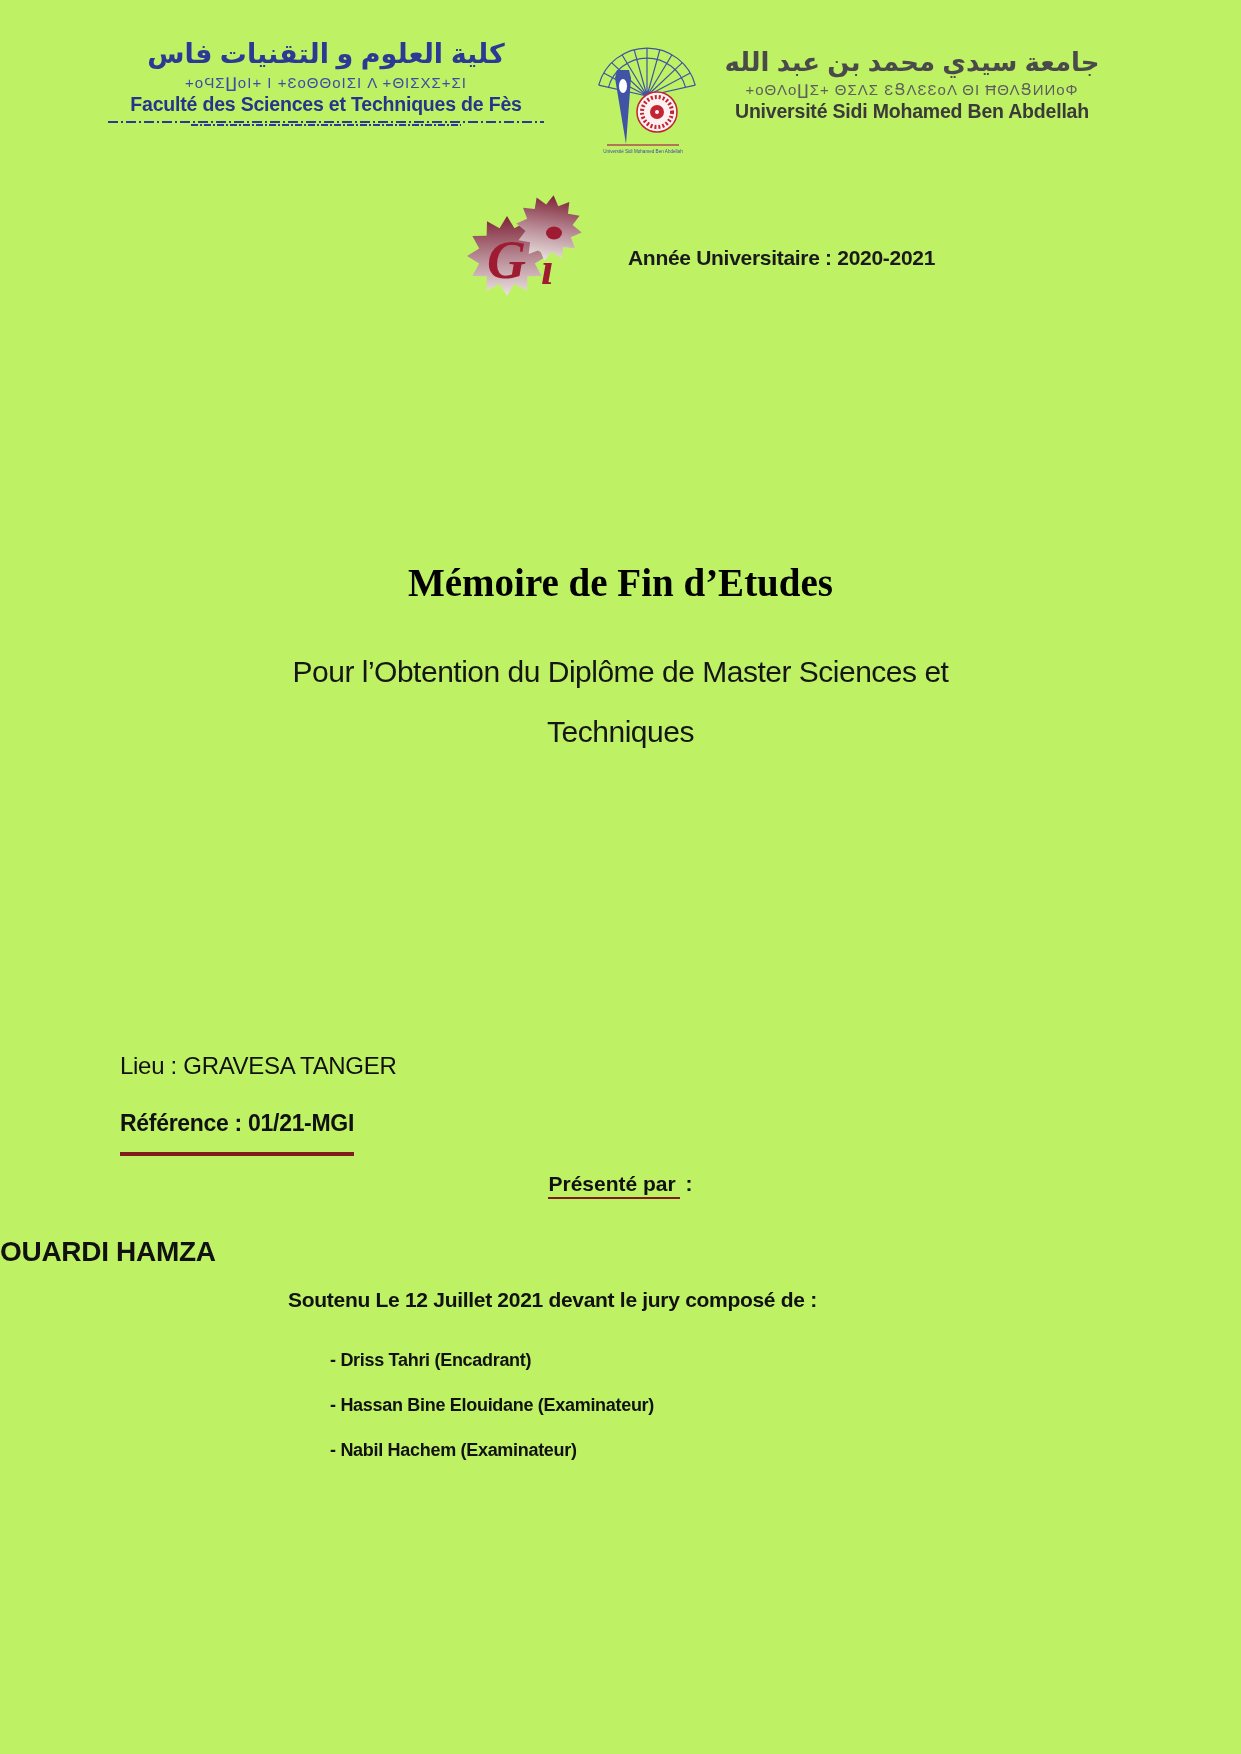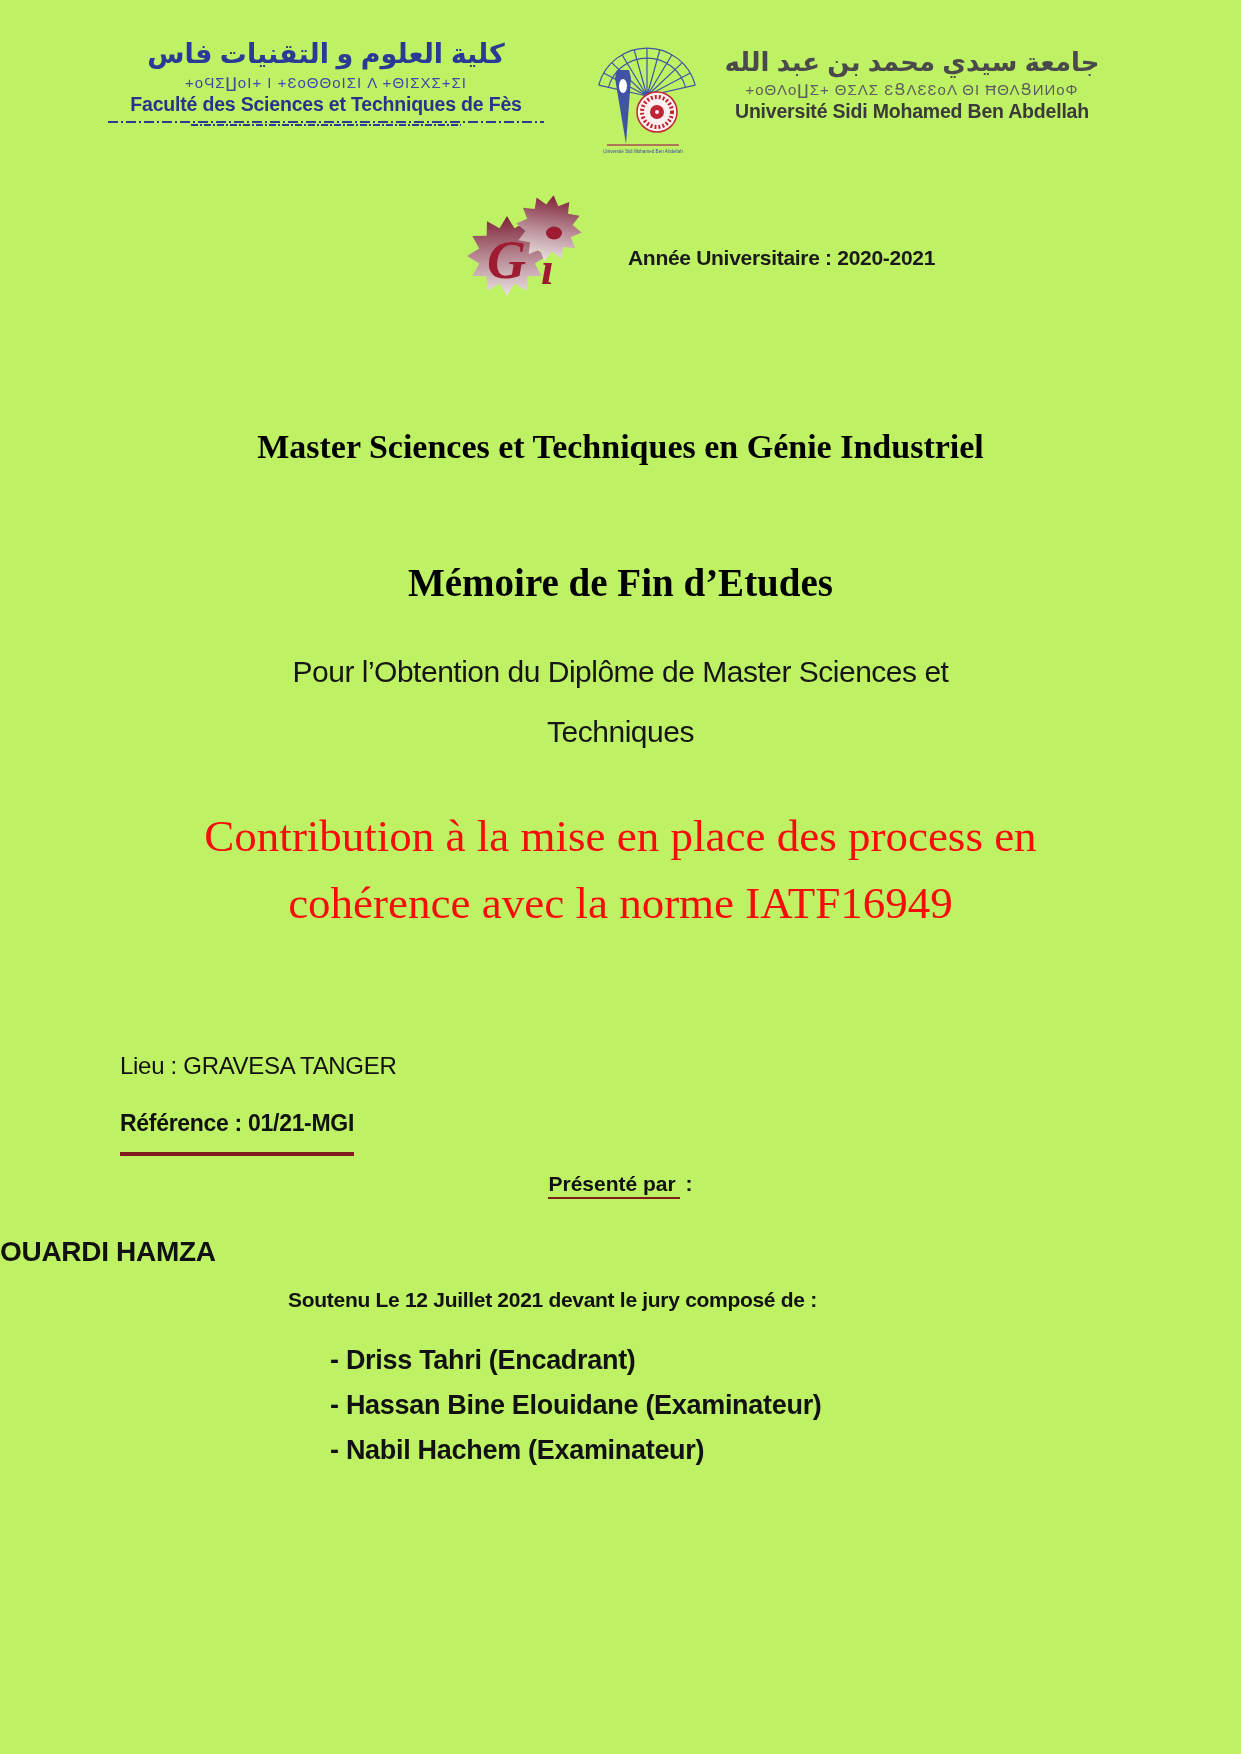--- a/index.html
+++ b/index.html
@@ -42,21 +42,21 @@
     font-family:"Liberation Serif","DejaVu Serif",serif; font-size:45px; line-height:67px; color:#F80B0B; }
 
   
   .loc-line { left:120px; top:1052px; font-size:24px; font-weight:normal; letter-spacing:-0.3px; }
   .ref-line { left:120px; top:1110px; font-size:23px; font-weight:bold; letter-spacing:-0.3px; }
   .ref-line .u { border-bottom:4px solid #7f1d1d; padding-bottom:16px; }
   .presented { left:0; top:1172px; width:1241px; text-align:center; font-size:21px; font-weight:bold; }
   .presented .u { border-bottom:2px solid #7f1d1d; padding-bottom:2px; padding-right:4px; }
   .author-line { left:0; top:1236px; width:1241px; font-size:28px; font-weight:bold; letter-spacing:-0.3px; }
   .defense-line { left:0; top:1288px; width:1105px; text-align:center; font-size:21px; font-weight:bold; letter-spacing:-0.3px; }
-  .jury-list { left:330px; top:1338px; font-size:27px; font-weight:bold; letter-spacing:-0.3px; line-height:45px; }
+  .jury-list { left:330px; top:1338px; font-size:18px; font-weight:bold; letter-spacing:-0.3px; line-height:45px; }
 
   .emblem-svg { left:585px; top:26px; }
   .gi-svg { left:465px; top:192px; }
 </style>
 </head>
 <body>
 
 <div class="page">
 
   <div class="abs hdr-left">
@@ -105,33 +105,28 @@
     </defs>
     <use href="#burst" transform="translate(42,64) scale(40)" fill="url(#gearGrad)"></use>
     <use href="#burst" transform="translate(84,36) scale(33) rotate(8)" fill="url(#gearGrad)"></use>
     <text x="22" y="86" font-size="54" font-style="italic" font-weight="bold" font-family="'Liberation Serif','DejaVu Serif',serif" fill="#9E1B32">G</text>
     <text x="76" y="92" font-size="46" font-style="italic" font-weight="bold" font-family="'Liberation Serif','DejaVu Serif',serif" fill="#9E1B32">ı</text>
     <ellipse cx="89" cy="41" rx="8" ry="6.5" fill="#9E1B32"></ellipse>
   </svg>
 
   <div class="abs year-line">Année Universitaire : 2020-2021</div>
 
-  <div class="abs program-title">Master Sciences et Techniques en Génie Industriel</div>
 
   <div class="abs subtitle">
     <div>Pour l’Obtention du Diplôme de Master Sciences et</div>
     <div>Techniques</div>
   </div>
 
   <div class="abs doc-type">Mémoire de Fin d’Etudes</div>
 
-  <div class="abs thesis-title">
-    <div>Contribution à la mise en place des process en</div>
-    <div>cohérence avec la norme IATF16949</div>
-  </div>
 
   <div class="abs loc-line">Lieu : GRAVESA TANGER</div>
   <div class="abs ref-line">
     <span class="u">Référence : 01/21-MGI</span>
   </div>
 
   <div class="abs presented">
     <span class="u">Présenté par</span><span> :</span>
   </div>
   <div class="abs author-line">OUARDI HAMZA</div>

